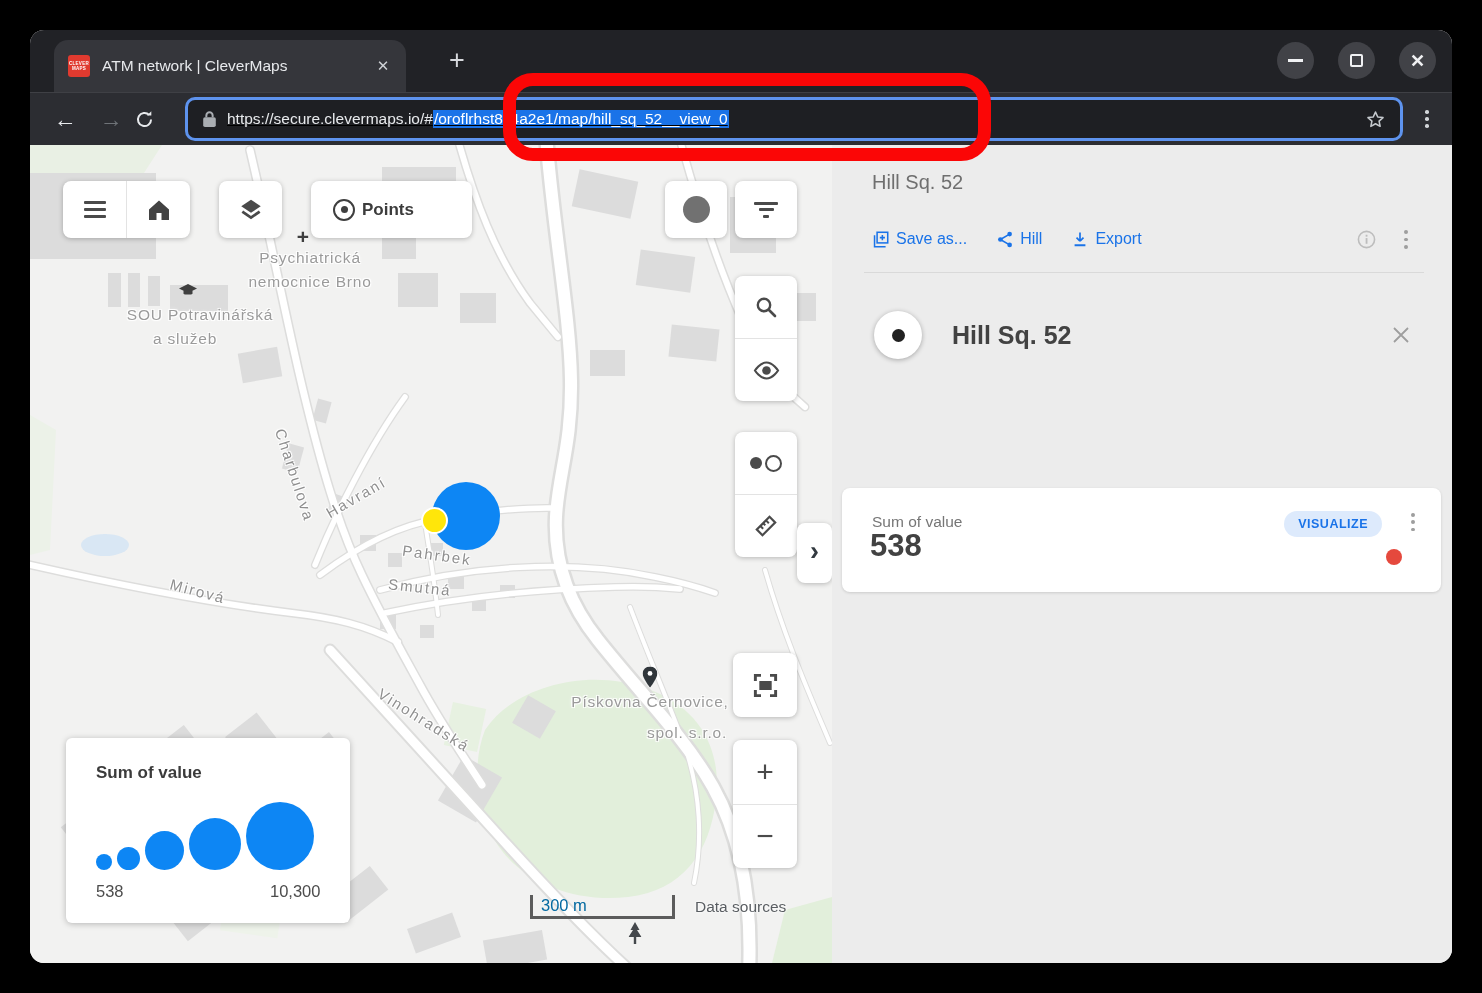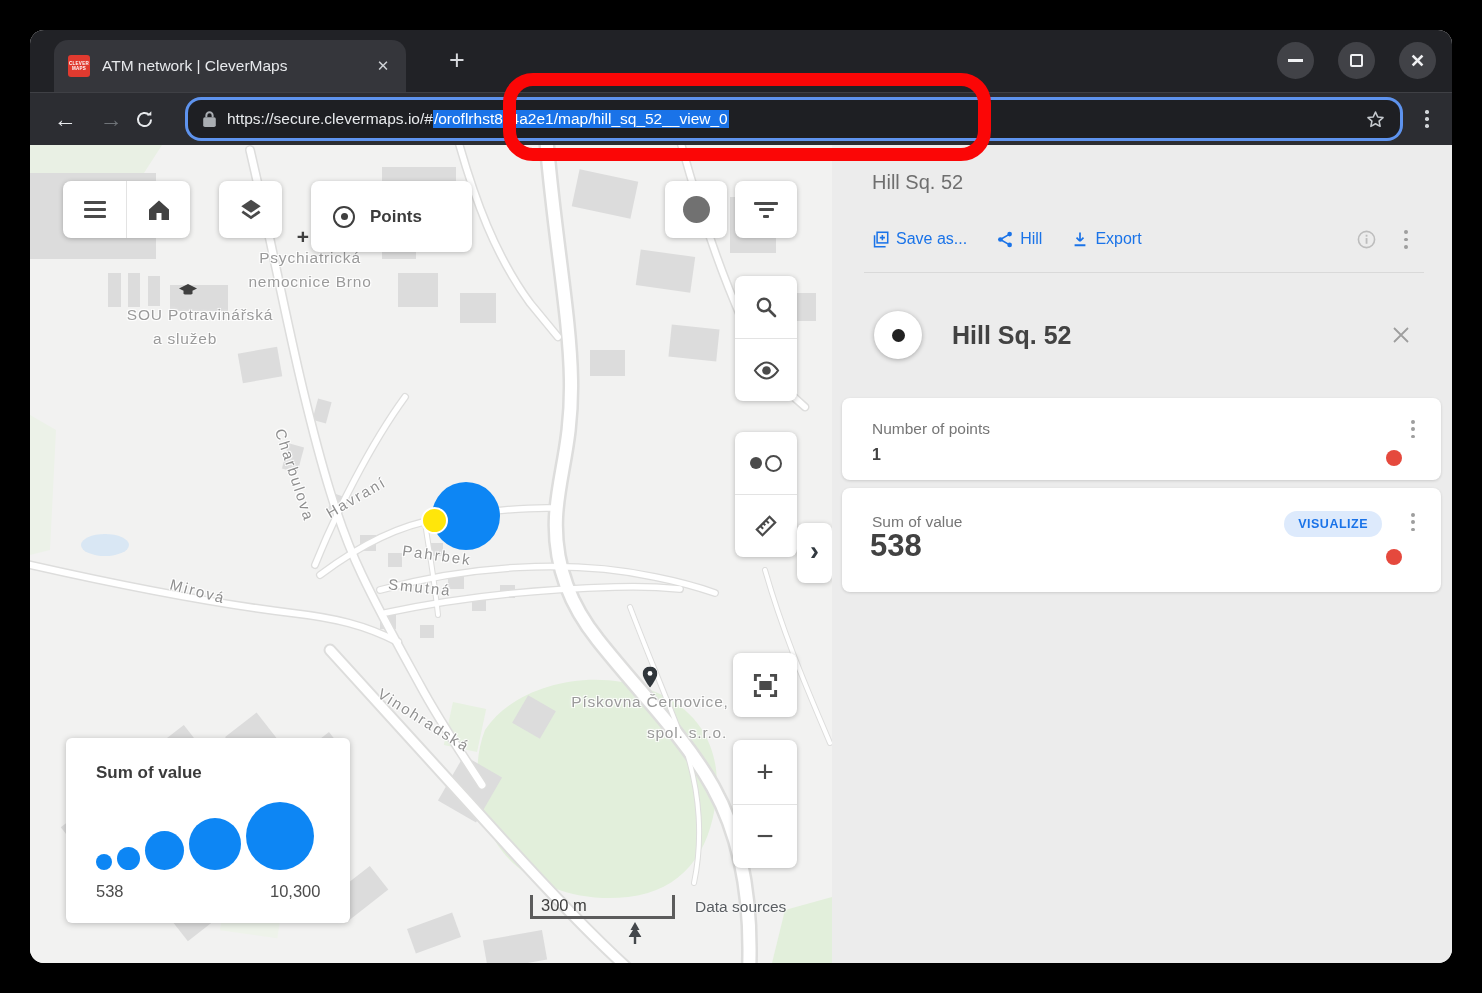--- a/index.html
+++ b/index.html
@@ -18,21 +18,21 @@
   .wincontrols { position:absolute; right:16px; top:12px; display:flex; gap:24px; }
   .winbtn { width:37px; height:37px; border-radius:50%; background:#414247; display:flex; align-items:center; justify-content:center; color:#f0f1f3; }
   .glyph-min { width:15px; height:2.5px; background:currentColor; display:block; }
   .glyph-max { width:13px; height:13px; border:2.5px solid currentColor; border-radius:2px; display:block; }
   .glyph-x   { font-size:18px; font-weight:bold; line-height:1; }
 
   
   .toolbar { height:53px; background:#2c2d32; border-top:1px solid #3f4045; display:flex; align-items:center; padding:0 12px; }
   .navbtn { width:46px; text-align:center; font-size:23px; color:#e8eaed; }
   .navbtn.disabled { color:#6f7378; }
-  .urlbar { flex:1; height:38px; margin:0 14px 0 8px; border-radius:13px; background:#1e1f23; box-shadow:0 0 0 3px #5e93ee; display:flex; align-items:center; padding:0 14px; gap:10px; }
+  .urlbar { flex:1; height:38px; margin:0 14px 0 8px; border-radius:7px; background:#1e1f23; box-shadow:0 0 0 3px #5e93ee; display:flex; align-items:center; padding:0 14px; gap:10px;text-decoration:underline; }
   .url-text { font-size:15.5px; color:#e8eaed; white-space:nowrap; overflow:hidden; }
   .url-sel { background:#1a73e8; color:#fff; padding:3px 1px; }
   .star { margin-left:auto; flex:none; }
   .menu-dots { width:26px; display:flex; flex-direction:column; align-items:center; gap:3.5px; }
   .menu-dots i { width:3.5px; height:3.5px; border-radius:50%; background:#d2d5d9; }
 
   
   .content { display:flex; height:818px; }
 
   
@@ -52,21 +52,21 @@
   .cell { display:flex; align-items:center; justify-content:center; }
   .hdivider { width:1px; background:#e3e3e3; align-self:stretch; }
   .vdivider { height:1px; background:#e3e3e3; }
 
   .group-top-left { left:33px; top:36px; width:127px; height:57px; display:flex; }
   .group-top-left .cell { flex:1; }
   .burger { display:flex; flex-direction:column; gap:4px; }
   .burger i { width:22px; height:2.8px; background:#4a4a4a; border-radius:1px; }
 
   .btn-layers { left:189px; top:36px; width:63px; height:57px; display:flex; align-items:center; justify-content:center; }
-  .btn-points { left:281px; top:36px; width:161px; height:71px; display:flex; align-items:center; gap:15px; padding-left:22px; }
+  .btn-points { left:281px; top:36px; width:161px; height:57px; display:flex; align-items:center; gap:7px; padding-left:22px; }
   .points-ico { width:22px; height:22px; border:2.6px solid #3f3f3f; border-radius:50%; position:relative; flex:none; }
   .points-ico i { position:absolute; left:50%; top:50%; width:7px; height:7px; margin:-3.5px 0 0 -3.5px; border-radius:50%; background:#3f3f3f; }
   .points-label { font-size:17px; font-weight:bold; color:#3c3c3c; }
 
   .btn-style { left:635px; top:36px; width:62px; height:57px; display:flex; align-items:center; justify-content:center; }
   .btn-style i { width:27px; height:27px; border-radius:50%; background:#717171; }
   .btn-filter { left:705px; top:36px; width:62px; height:57px; display:flex; flex-direction:column; align-items:center; justify-content:center; gap:3.5px; }
   .btn-filter i { height:3px; background:#4a4a4a; border-radius:1px; display:block; }
 
   .group-search { left:705px; top:131px; width:62px; height:125px; display:flex; flex-direction:column; }
@@ -85,21 +85,21 @@
 
   
   .legend { position:absolute; left:36px; top:593px; width:284px; height:185px; background:#fff; border-radius:6px; box-shadow:0 1px 6px rgba(0,0,0,.25); z-index:10; }
   .legend-title { position:absolute; left:30px; top:25px; font-size:17px; font-weight:bold; color:#3b3b3b; }
   .legend-circles { position:absolute; left:30px; bottom:53px; display:flex; align-items:flex-end; gap:5px; }
   .legend-circles i { border-radius:50%; background:#0d86f4; display:block; }
   .legend-min { position:absolute; left:30px; bottom:22px; font-size:16.5px; color:#4c4c4c; }
   .legend-max { position:absolute; left:204px; bottom:22px; font-size:16.5px; color:#4c4c4c; }
 
   .scalebar { position:absolute; left:500px; top:750px; width:145px; height:24px; border-left:3px solid #5c5c5c; border-right:3px solid #5c5c5c; border-bottom:3px solid #5c5c5c; z-index:9; }
-  .scalebar span { position:absolute; left:8px; bottom:1px; font-size:16.5px; color:#404040; }
+  .scalebar span { position:absolute; left:8px; bottom:1px; font-size:16.5px; color:#0369a1; }
   .datasources { position:absolute; left:665px; top:753px; font-size:15.5px; color:#5a5e62; z-index:9;
     text-shadow:0 0 3px #fff,0 0 3px #fff; }
 
   
   .panel { position:relative; flex:1; background:#ececec; }
   .panel-title { position:absolute; left:40px; top:26px; font-size:20px; color:#6f6f6f; }
   .actions { position:absolute; left:40px; top:85px; display:flex; gap:30px; align-items:center; }
   .plink { display:flex; align-items:center; gap:7px; color:#1a73e8; font-size:16px; }
   .panel-top-icons { position:absolute; right:44px; top:85px; display:flex; gap:28px; align-items:center; }
   .pdivider { position:absolute; left:32px; right:28px; top:127px; height:1px; background:#d9d9d9; }
@@ -472,30 +472,20 @@
             <i></i>
           </span>
         <span class="sel-title">Hill Sq. 52</span>
         <span class="sel-close">
           <svg width="22" height="22" viewBox="0 0 22 22">
               <path d="M4 4 L18 18 M18 4 L4 18" stroke="#9e9e9e" stroke-width="1.8"></path>
             </svg>
         </span>
       </div>
 
-      <div class="card card-1">
-        <div class="card-label" style="top:22px;">Number of points</div>
-        <span class="card-dots" style="top:22px;">
-            <i></i>
-            <i></i>
-            <i></i>
-          </span>
-        <div class="value-sm">1</div>
-        <span class="red-dot" style="top:52px;"></span>
-      </div>
 
       <div class="card card-2">
         <div class="card-label" style="top:25px;">Sum of value</div>
         <span class="visualize">VISUALIZE</span>
         <span class="card-dots" style="top:25px;">
             <i></i>
             <i></i>
             <i></i>
           </span>
         <div class="value-lg">538</div>

